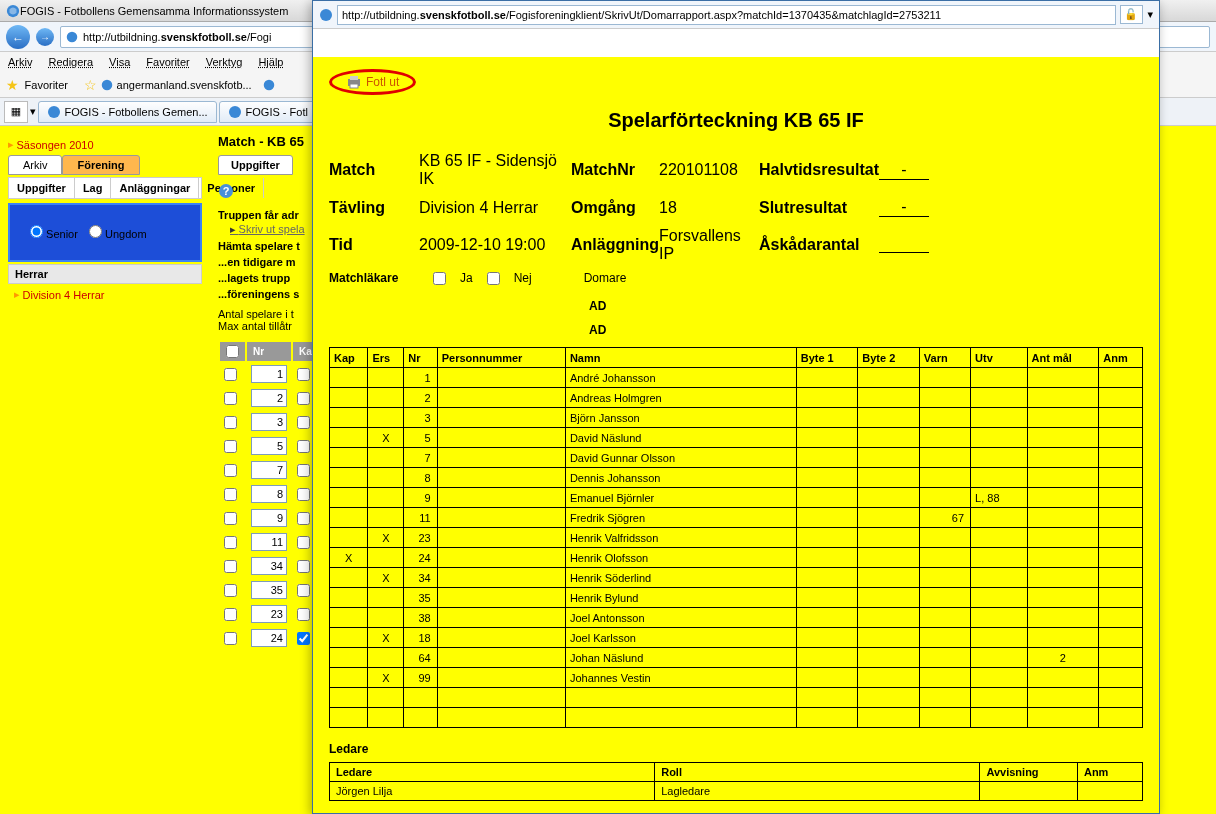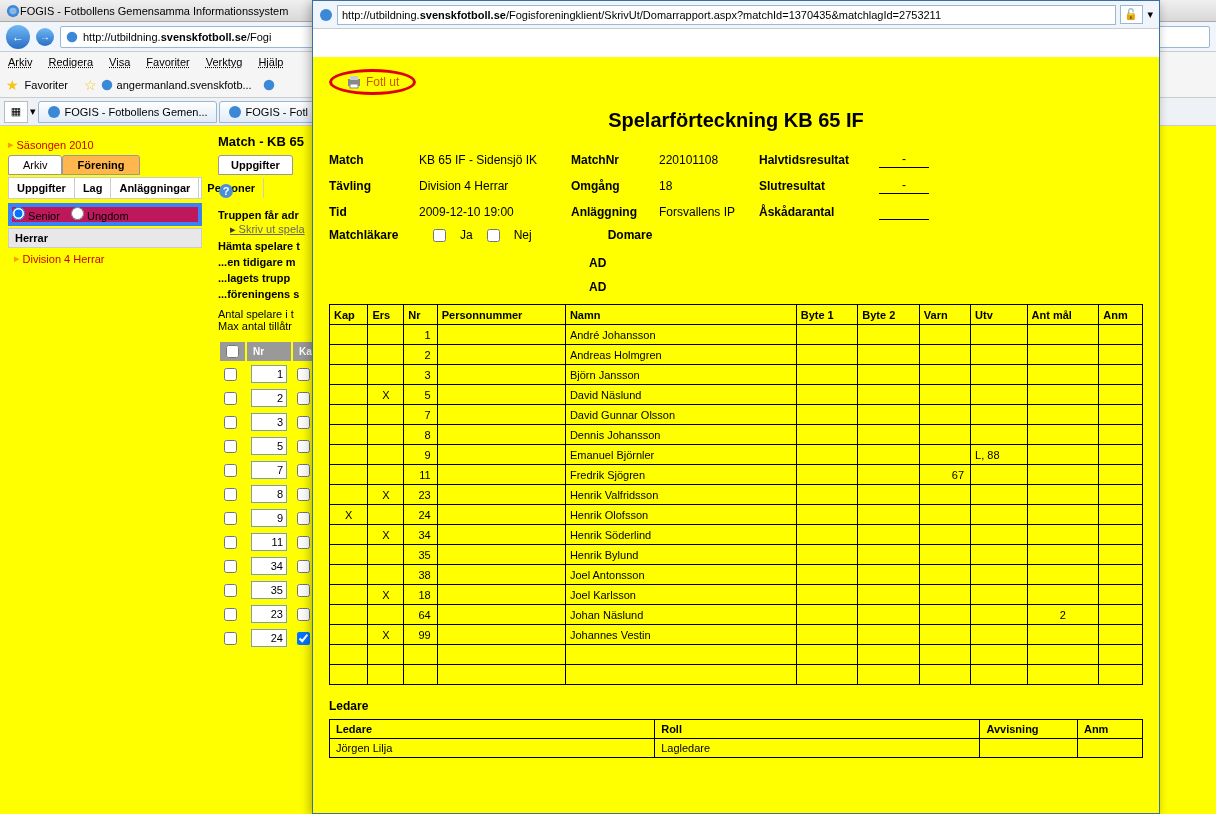--- a/index.html
+++ b/index.html
@@ -31,21 +31,21 @@
 .back-inner { display: flex; height: 100%; }
 .sidebar { width: 210px; padding: 8px; }
 .clubname { font-size: 18px; font-weight: bold; font-family: Arial; }
 .season { font-size: 11px; color: #c00; margin: 4px 0; display: flex; align-items: center; gap: 3px; }
 .season::before { content: "▸"; color: #f90; }
 .sidetabs { display: flex; margin-bottom: 2px; }
 .sidetab { padding: 3px 14px; border: 1px solid #999; background: #fff; font-size: 11px; border-radius: 3px 3px 0 0; }
 .sidetab.active { background: #ffb74d; font-weight: bold; }
 .subtabs { display: flex; background: #fff; border: 1px solid #ccc; }
 .subtab { padding: 4px 8px; border-right: 1px solid #ccc; font-size: 11px; font-weight: bold; }
-.radiorow { background: #be185d; border: 4px solid #3b82f6; padding: 0; margin-top: 4px; }
+.radiorow { background: #1d4ed8; border: 2px solid #3b82f6; padding: 20px; margin-top: 4px; }
 .radiorow label { margin-right: 8px; }
 .cattitle { background: #e8e8e8; padding: 3px 6px; font-weight: bold; font-size: 11px; border: 1px solid #ccc; margin-top: 2px; }
 .division { padding: 4px 6px; font-size: 11px; color: #c00; display: flex; align-items: center; gap: 3px; }
 .division::before { content: "▸"; color: #f90; }
 
 .maincol { flex: 1; padding: 8px; }
 .matchtitle { font-size: 13px; font-weight: bold; margin-bottom: 6px; }
 .upgtab { display: inline-block; padding: 3px 12px; border: 1px solid #999; background: #fff; border-radius: 3px 3px 0 0; font-size: 11px; font-weight: bold; }
 .helptext { font-size: 11px; margin: 8px 0 2px; font-weight: bold; }
 .linktext { font-size: 11px; color: #666; text-decoration: underline; margin-left: 12px; display: block; }
@@ -71,21 +71,21 @@
 
 .pop-content { position: absolute; top: 56px; left: 0; right: 0; bottom: 0; background: #ffff00; overflow-y: auto; padding: 12px 16px; }
 .pop-content::-webkit-scrollbar { width: 17px; }
 .pop-content::-webkit-scrollbar-track { background: #f0f0f0; border-left: 1px solid #ddd; }
 .pop-content::-webkit-scrollbar-thumb { background: #c8c8c8; border: 1px solid #aaa; }
 
 .printlink { display: inline-flex; align-items: center; gap: 4px; font-size: 12px; color: #cc5500; border: 3px solid #e00000; border-radius: 50%/50%; padding: 2px 14px; }
 .printlink svg { width: 16px; height: 16px; }
 .pagetitle { text-align: center; font-size: 20px; font-weight: bold; margin: 14px 0 20px; font-family: Arial; }
 
-.infogrid { display: grid; grid-template-columns: 90px 152px 88px 100px 120px 50px; row-gap: 10px; font-size: 12px; align-items: center; margin-bottom: 8px; }
+.infogrid { display: grid; grid-template-columns: 90px 152px 88px 100px 120px 50px; row-gap: 10px; font-size: 16px; align-items: center; margin-bottom: 8px; }
 .infogrid .lbl { font-weight: bold; }
 .infogrid .ul { border-bottom: 1px solid #000; text-align: center; min-height: 16px; }
 .cbrow { display: flex; align-items: center; gap: 14px; font-size: 12px; margin: 6px 0 14px; }
 .cbrow .lbl { font-weight: bold; width: 90px; }
 .cbrow input { vertical-align: middle; }
 .reflbl { font-weight: bold; font-size: 12px; margin: 0 0 10px 260px; }
 
 .playertbl { width: 100%; border-collapse: collapse; font-size: 11px; margin-top: 6px; }
 .playertbl th, .playertbl td { border: 1px solid #000; padding: 3px 4px; text-align: left; height: 20px; }
 .playertbl th { font-weight: bold; }
@@ -335,21 +335,21 @@
       <div class="lbl">Åskådarantal</div>
       <div class="ul"></div>
     </div>
 
     <div class="cbrow">
       <span class="lbl">Matchläkare</span>
       <input type="checkbox" style="">
         <span>Ja</span>
       <input type="checkbox" style="">
         <span>Nej</span>
-      <span style="margin-left:62px;font-weight:bold">Domare</span>
+      <span style="margin-left:38px;font-weight:normal">Domare</span>
     </div>
     <div class="reflbl">AD</div>
     <div class="reflbl">AD</div>
 
     <table class="playertbl">
       <thead>
           <tr>
         <th class="col-kap">Kap</th>
         <th class="col-ers">Ers</th>
         <th class="col-nr">Nr</th>

